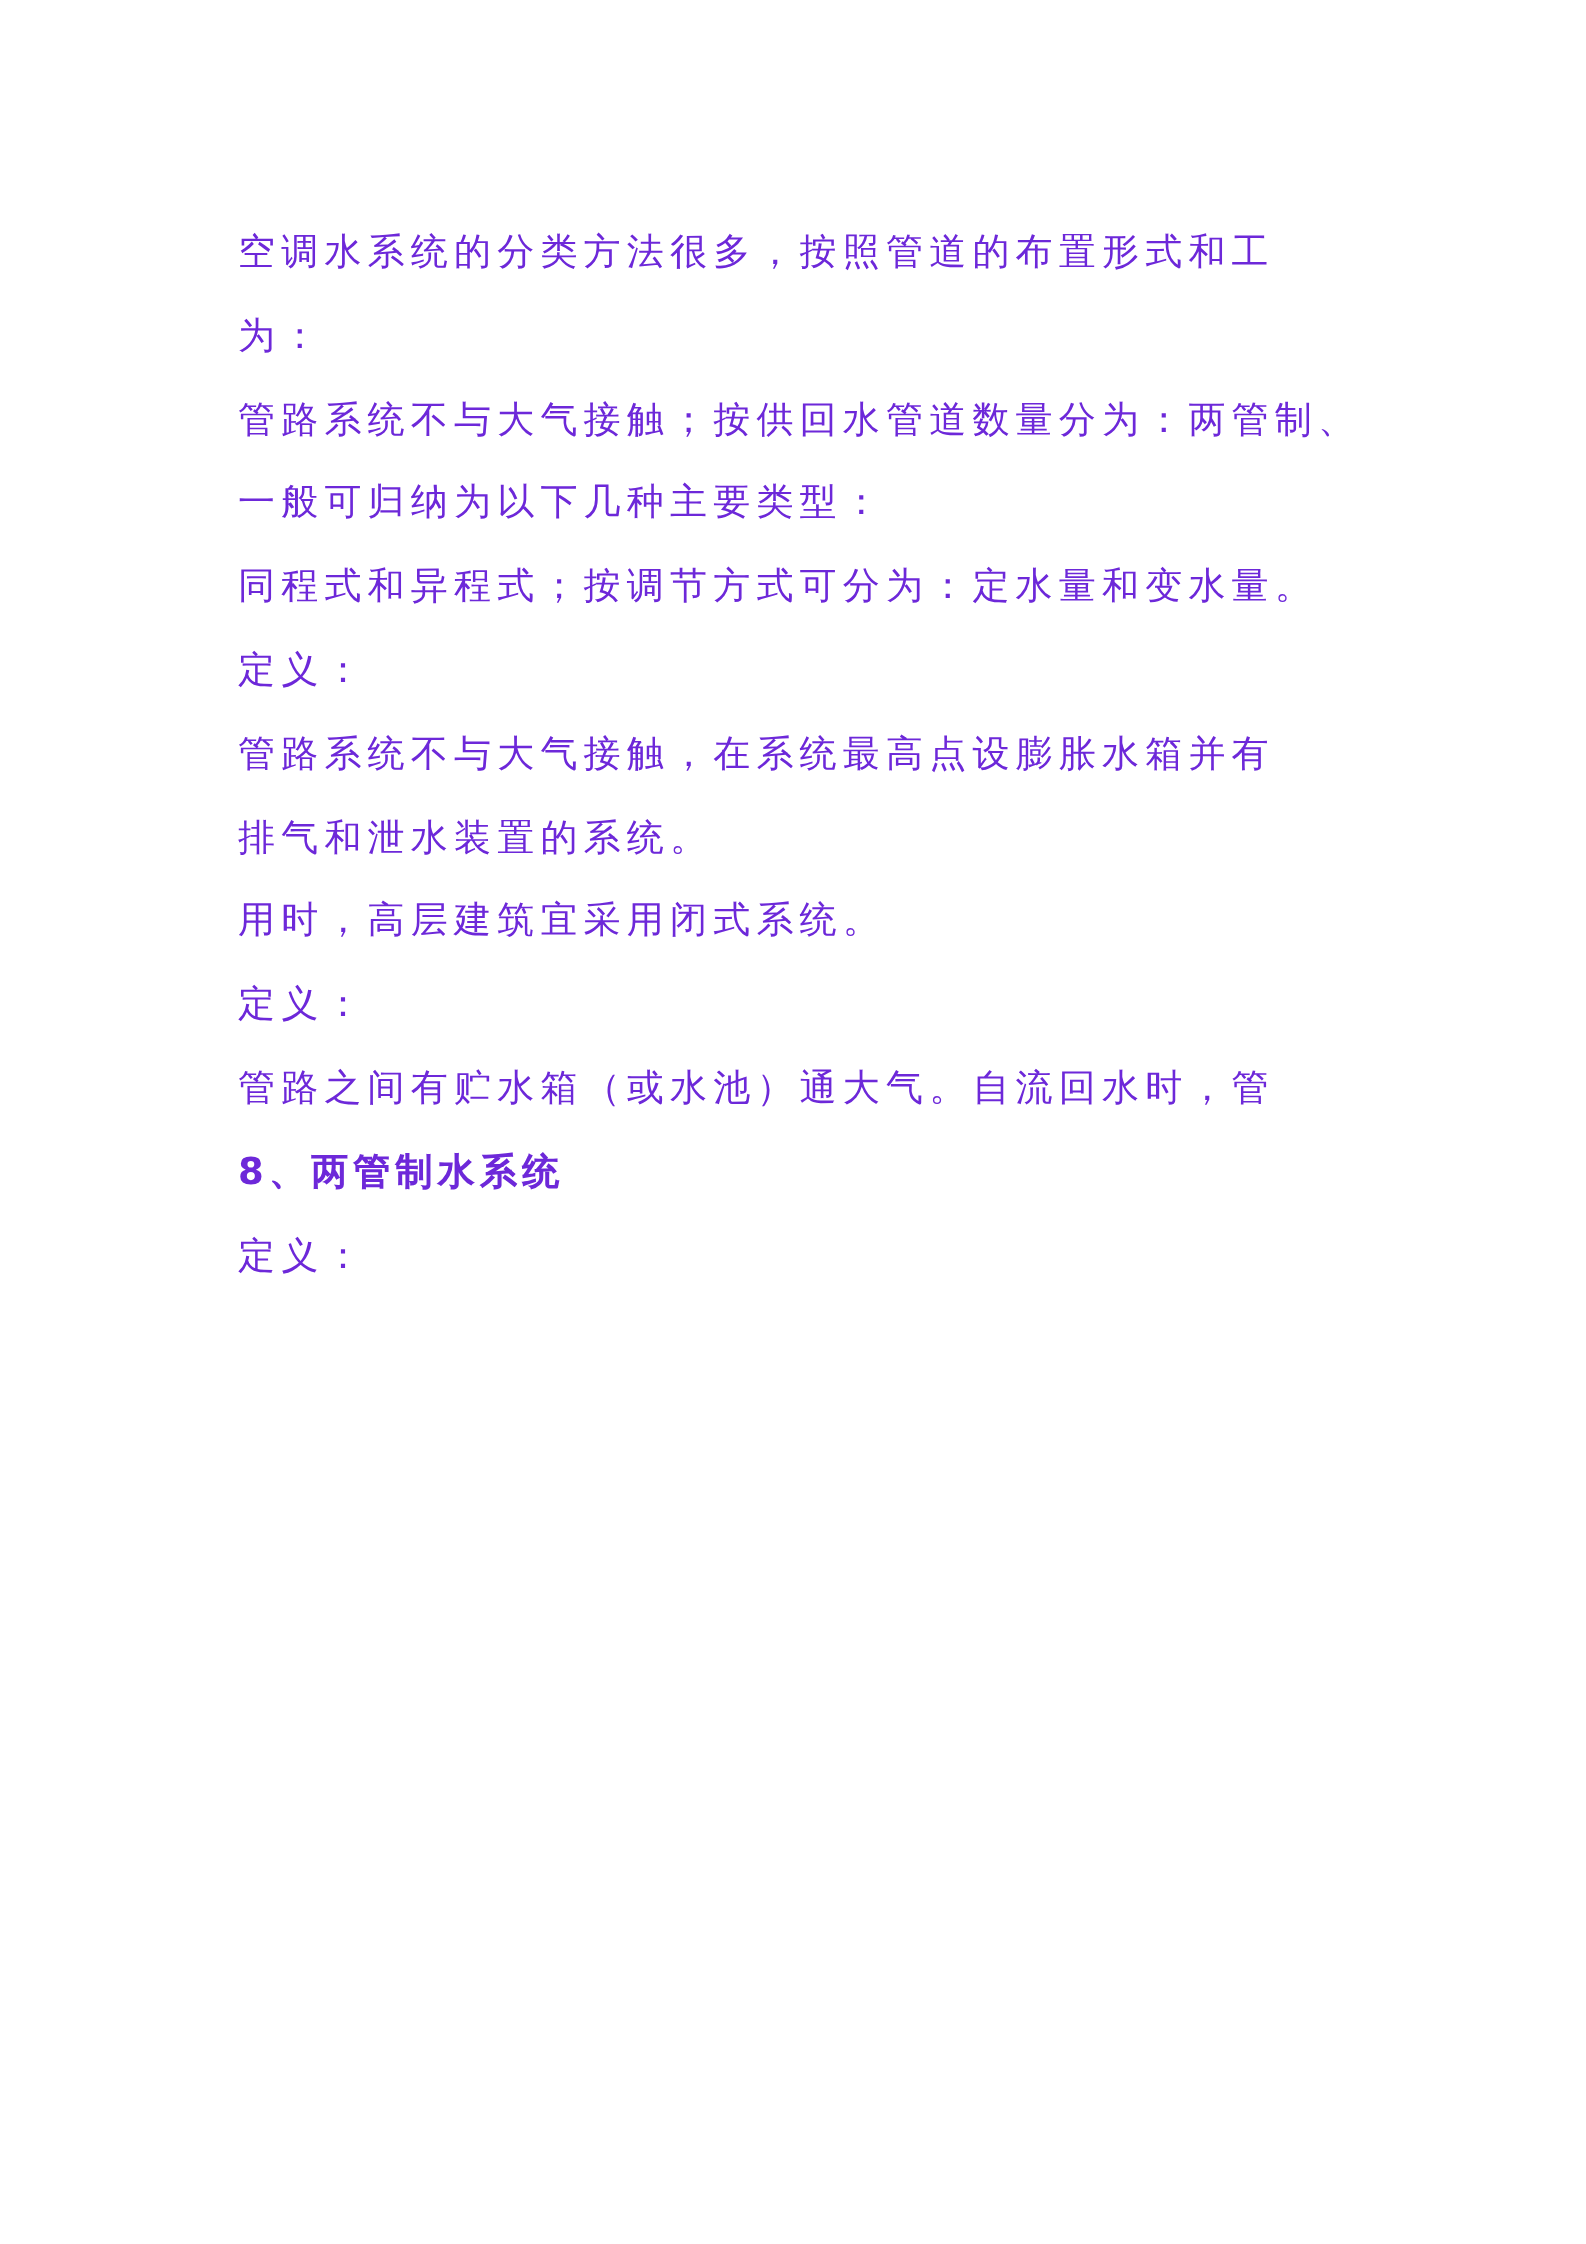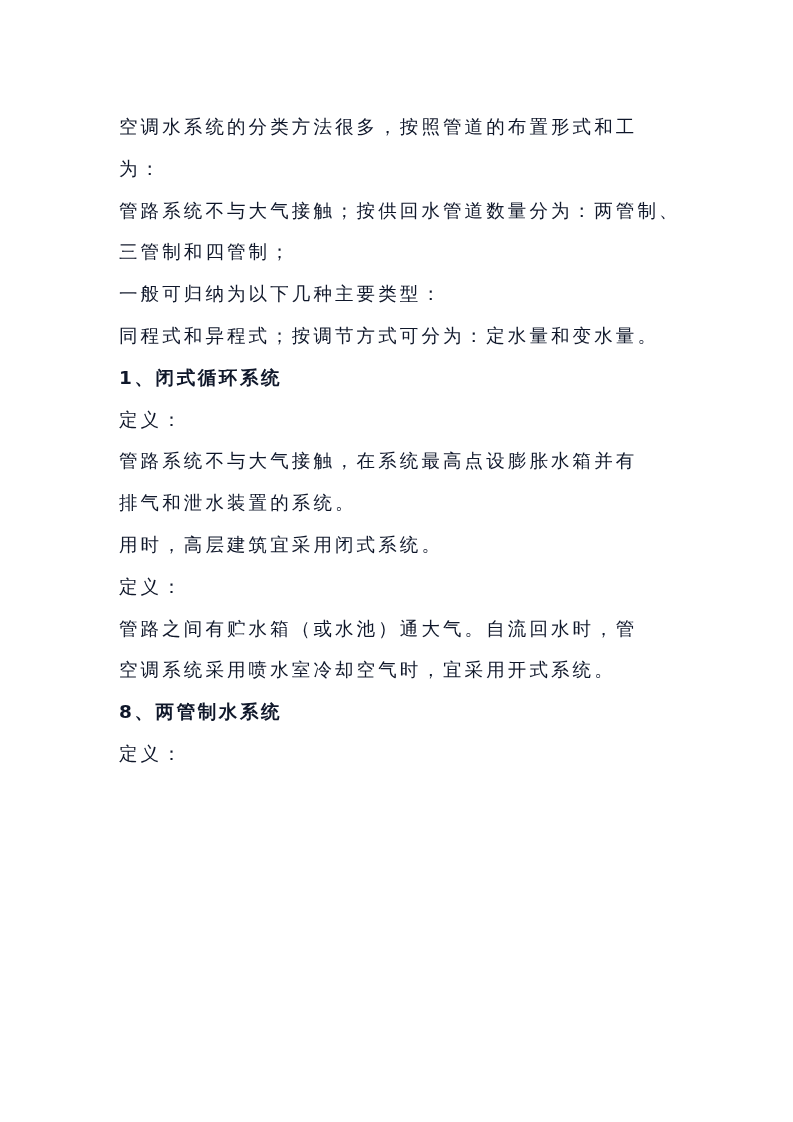--- a/index.html
+++ b/index.html
@@ -1,38 +1,35 @@
 <!DOCTYPE html>
 <html><head>
   <meta charset="utf-8">
   <style>
     html, body { margin: 0; padding: 0; background: #ffffff; }
     body { width: 793px; height: 1122px; position: relative; overflow: hidden; }
     .page {
       position: absolute; left: 119px; top: 106px; width: 560px;
       font-family: "DejaVu Sans", "Liberation Sans", sans-serif;
-      color: #0f172a; font-size: 18.5px; letter-spacing: 3.1px;
+      color: #6d28d9; font-size: 18.5px; letter-spacing: 3.1px;
       line-height: 41.8px;
     }
     .line { white-space: nowrap; height: 41.8px; }
     .heading { font-weight: bold; letter-spacing: 2.6px; }
   </style>
 </head>
 <body>
 
 <div class="page">
   <div class="line">空调水系统的分类方法很多，按照管道的布置形式和工</div>
   <div class="line">为：</div>
   <div class="line">管路系统不与大气接触；按供回水管道数量分为：两管制、</div>
-  <div class="line">三管制和四管制；</div>
   <div class="line">一般可归纳为以下几种主要类型：</div>
   <div class="line">同程式和异程式；按调节方式可分为：定水量和变水量。</div>
-  <div class="line heading">1、闭式循环系统</div>
   <div class="line">定义：</div>
   <div class="line">管路系统不与大气接触，在系统最高点设膨胀水箱并有</div>
   <div class="line">排气和泄水装置的系统。</div>
   <div class="line">用时，高层建筑宜采用闭式系统。</div>
   <div class="line">定义：</div>
   <div class="line">管路之间有贮水箱（或水池）通大气。自流回水时，管</div>
-  <div class="line">空调系统采用喷水室冷却空气时，宜采用开式系统。</div>
   <div class="line heading">8、两管制水系统</div>
   <div class="line">定义：</div>
 </div>
 
 </body></html>

